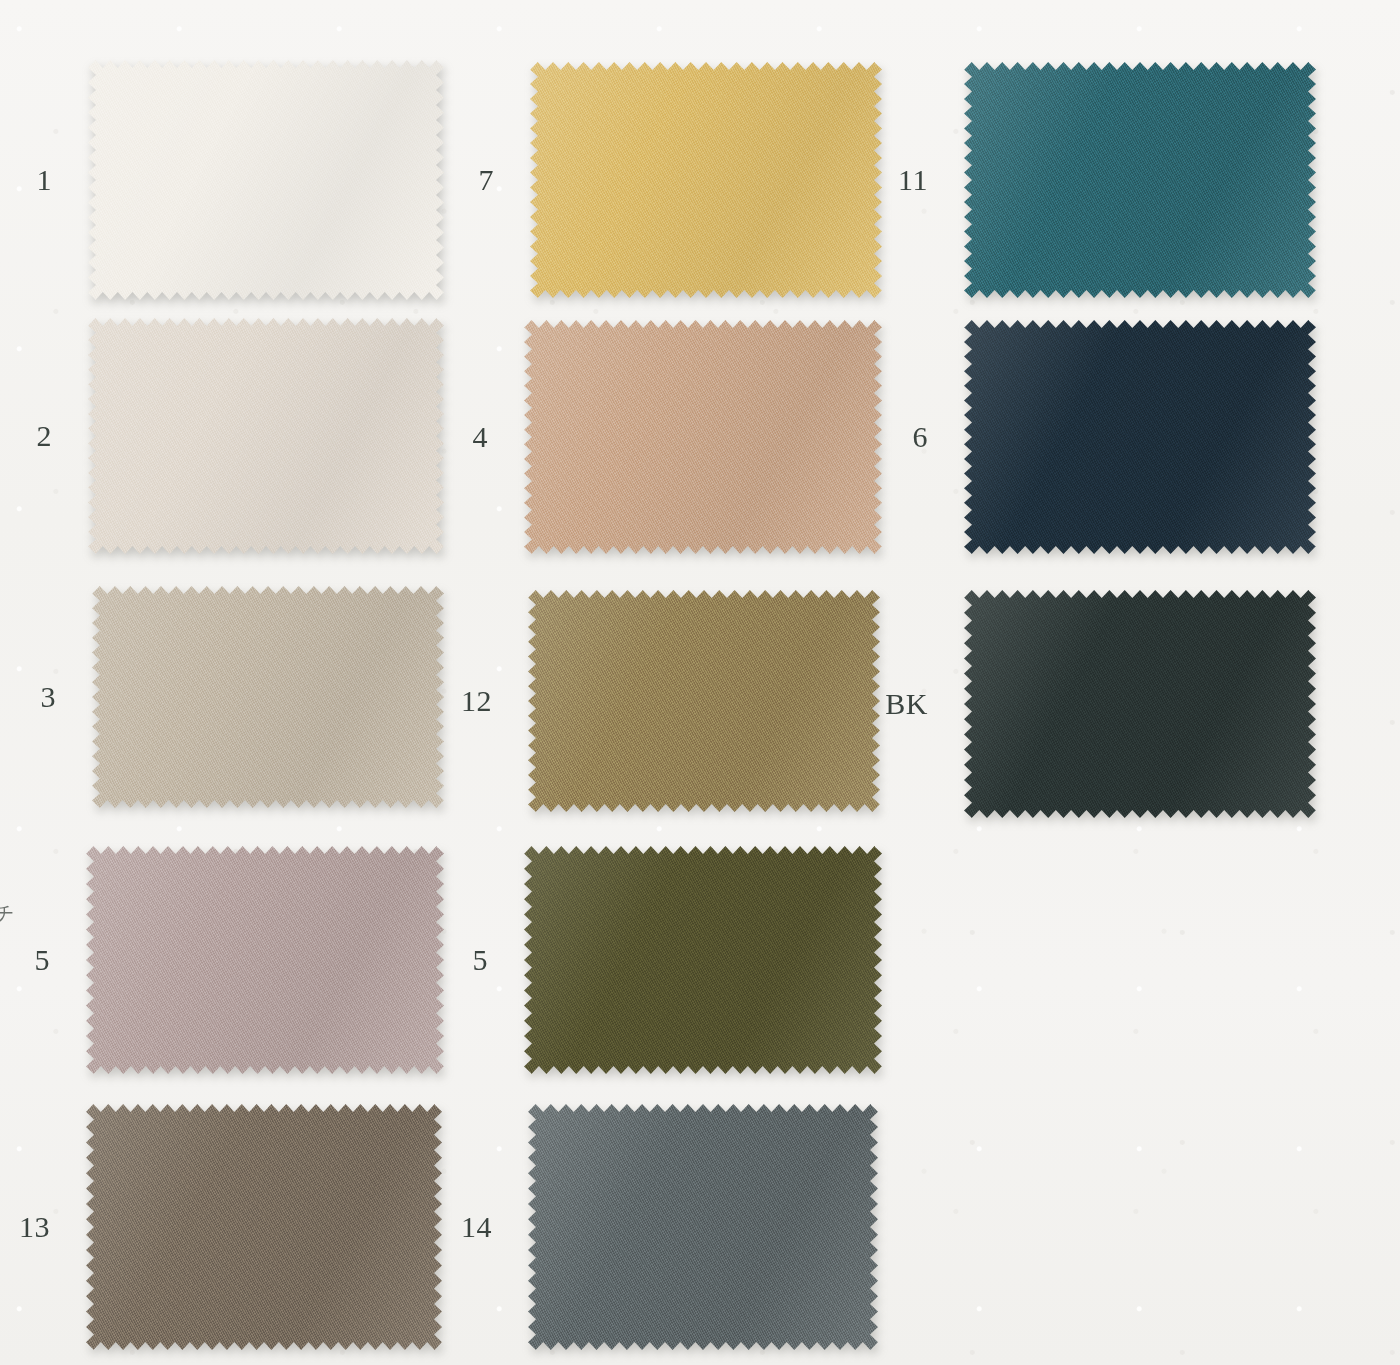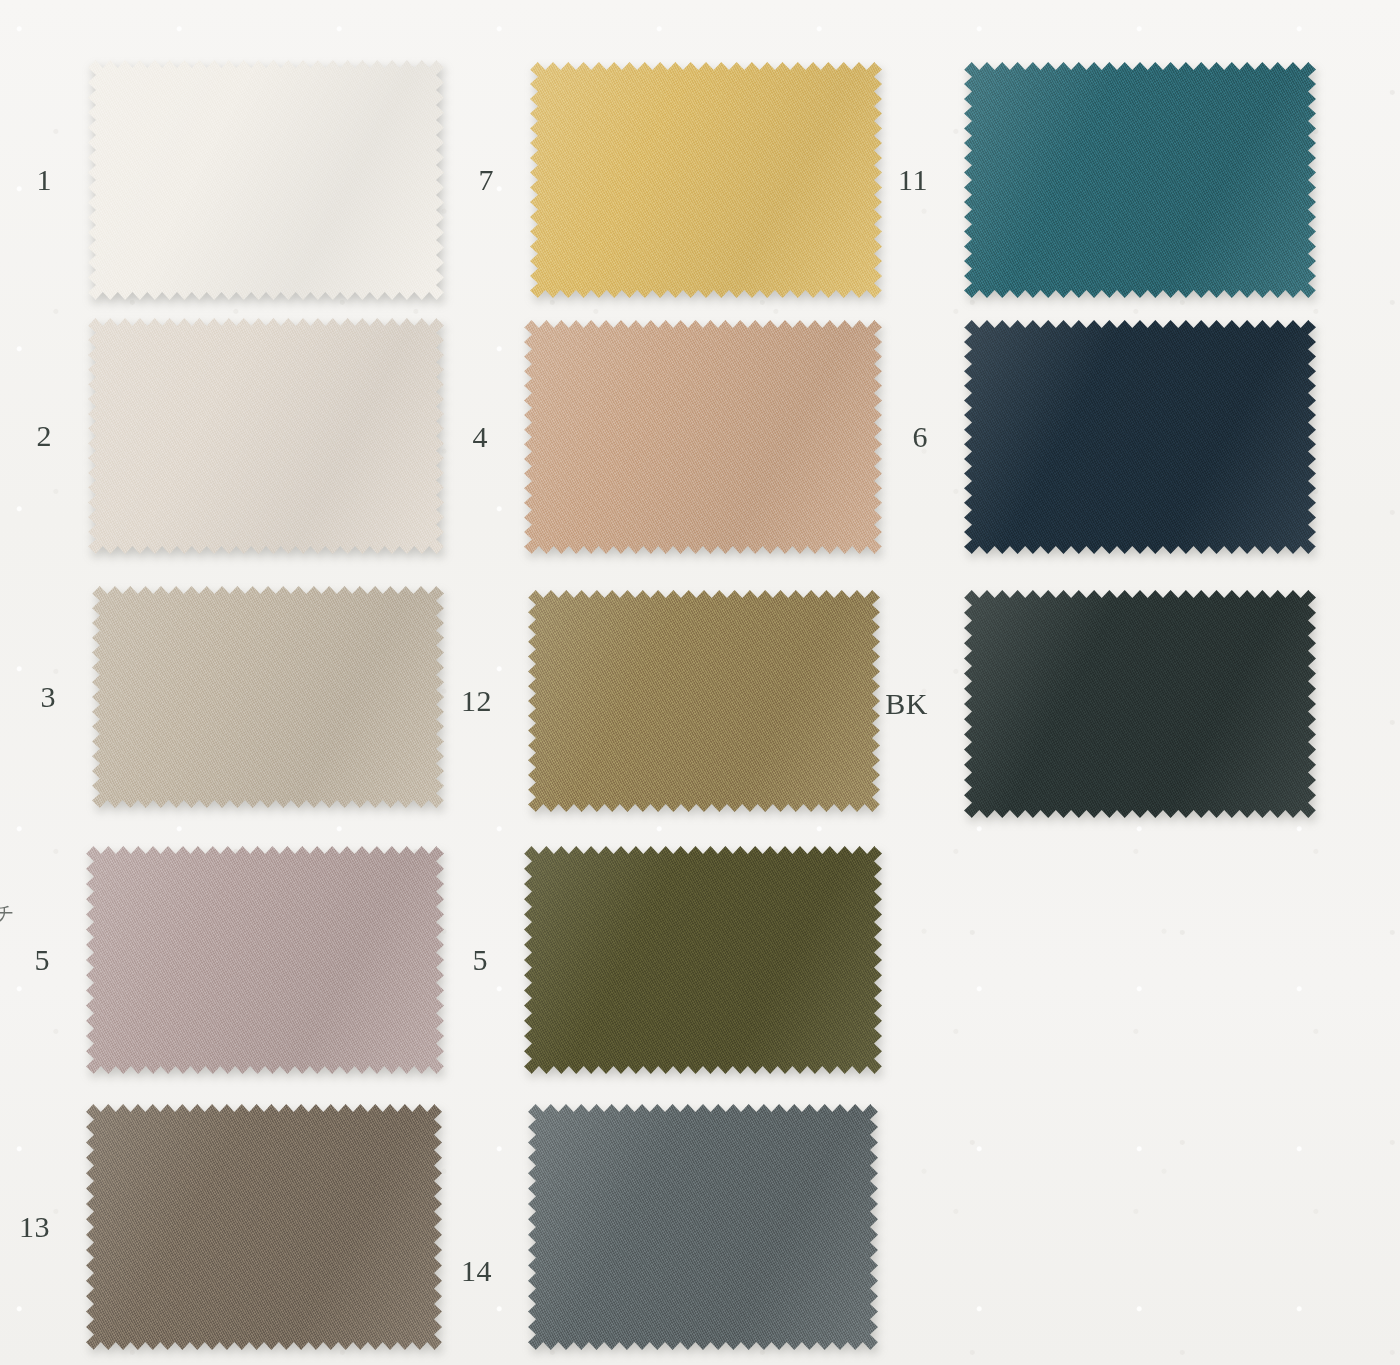--- a/index.html
+++ b/index.html
@@ -163,21 +163,21 @@
       <div class="swatch-cell" style="left: 524px; top: 846px; width: 358px; height: 228px;">
         <div class="swatch-label" style="right: 394px; top: 114px; color: rgb(59, 68, 64);">5</div>
         <div class="swatch" style="width: 358px; height: 228px;">
           <div class="swatch-fabric" style="background: rgb(85, 83, 47); clip-path: polygon(0px 8px, 7.5px 0px, 14.9px 8px, 22.4px 0px, 29.8px 8px, 37.3px 0px, 44.8px 8px, 52.2px 0px, 59.7px 8px, 67.1px 0px, 74.6px 8px, 82px 0px, 89.5px 8px, 97px 0px, 104.4px 8px, 111.9px 0px, 119.3px 8px, 126.8px 0px, 134.3px 8px, 141.7px 0px, 149.2px 8px, 156.6px 0px, 164.1px 8px, 171.5px 0px, 179px 8px, 186.5px 0px, 193.9px 8px, 201.4px 0px, 208.8px 8px, 216.3px 0px, 223.8px 8px, 231.2px 0px, 238.7px 8px, 246.1px 0px, 253.6px 8px, 261px 0px, 268.5px 8px, 276px 0px, 283.4px 8px, 290.9px 0px, 298.3px 8px, 305.8px 0px, 313.3px 8px, 320.7px 0px, 328.2px 8px, 335.6px 0px, 343.1px 8px, 350.5px 0px, 350px 8px, 350px 0px, 358px 7.6px, 350px 15.2px, 358px 22.8px, 350px 30.4px, 358px 38px, 350px 45.6px, 358px 53.2px, 350px 60.8px, 358px 68.4px, 350px 76px, 358px 83.6px, 350px 91.2px, 358px 98.8px, 350px 106.4px, 358px 114px, 350px 121.6px, 358px 129.2px, 350px 136.8px, 358px 144.4px, 350px 152px, 358px 159.6px, 350px 167.2px, 358px 174.8px, 350px 182.4px, 358px 190px, 350px 197.6px, 358px 205.2px, 350px 212.8px, 358px 220.4px, 350px 220px, 358px 220px, 350.5px 228px, 343.1px 220px, 335.6px 228px, 328.2px 220px, 320.7px 228px, 313.3px 220px, 305.8px 228px, 298.3px 220px, 290.9px 228px, 283.4px 220px, 276px 228px, 268.5px 220px, 261px 228px, 253.6px 220px, 246.1px 228px, 238.7px 220px, 231.2px 228px, 223.8px 220px, 216.3px 228px, 208.8px 220px, 201.4px 228px, 193.9px 220px, 186.5px 228px, 179px 220px, 171.5px 228px, 164.1px 220px, 156.6px 228px, 149.2px 220px, 141.7px 228px, 134.3px 220px, 126.8px 228px, 119.3px 220px, 111.9px 228px, 104.4px 220px, 97px 228px, 89.5px 220px, 82px 228px, 74.6px 220px, 67.1px 228px, 59.7px 220px, 52.2px 228px, 44.8px 220px, 37.3px 228px, 29.8px 220px, 22.4px 228px, 14.9px 220px, 7.5px 228px, 8px 220px, 8px 228px, 0px 220.4px, 8px 212.8px, 0px 205.2px, 8px 197.6px, 0px 190px, 8px 182.4px, 0px 174.8px, 8px 167.2px, 0px 159.6px, 8px 152px, 0px 144.4px, 8px 136.8px, 0px 129.2px, 8px 121.6px, 0px 114px, 8px 106.4px, 0px 98.8px, 8px 91.2px, 0px 83.6px, 8px 76px, 0px 68.4px, 8px 60.8px, 0px 53.2px, 8px 45.6px, 0px 38px, 8px 30.4px, 0px 22.8px, 8px 15.2px, 0px 7.6px);">
             <div class="weave"></div>
             <div class="sheen"></div>
           </div>
         </div>
       </div>
       <div class="swatch-cell" style="left: 528px; top: 1104px; width: 350px; height: 246px;">
-        <div class="swatch-label" style="right: 386px; top: 123px; color: rgb(59, 68, 64); margin-top: 44px;">14</div>
+        <div class="swatch-label" style="right: 386px; top: 123px; color: rgb(59, 68, 64);">14</div>
         <div class="swatch" style="width: 350px; height: 246px;">
           <div class="swatch-fabric" style="background: rgb(94, 103, 105); clip-path: polygon(0px 8px, 7.6px 0px, 15.2px 8px, 22.8px 0px, 30.4px 8px, 38px 0px, 45.7px 8px, 53.3px 0px, 60.9px 8px, 68.5px 0px, 76.1px 8px, 83.7px 0px, 91.3px 8px, 98.9px 0px, 106.5px 8px, 114.1px 0px, 121.7px 8px, 129.3px 0px, 137px 8px, 144.6px 0px, 152.2px 8px, 159.8px 0px, 167.4px 8px, 175px 0px, 182.6px 8px, 190.2px 0px, 197.8px 8px, 205.4px 0px, 213px 8px, 220.7px 0px, 228.3px 8px, 235.9px 0px, 243.5px 8px, 251.1px 0px, 258.7px 8px, 266.3px 0px, 273.9px 8px, 281.5px 0px, 289.1px 8px, 296.7px 0px, 304.3px 8px, 312px 0px, 319.6px 8px, 327.2px 0px, 334.8px 8px, 342.4px 0px, 342px 8px, 342px 0px, 350px 7.7px, 342px 15.4px, 350px 23.1px, 342px 30.8px, 350px 38.4px, 342px 46.1px, 350px 53.8px, 342px 61.5px, 350px 69.2px, 342px 76.9px, 350px 84.6px, 342px 92.3px, 350px 99.9px, 342px 107.6px, 350px 115.3px, 342px 123px, 350px 130.7px, 342px 138.4px, 350px 146.1px, 342px 153.8px, 350px 161.4px, 342px 169.1px, 350px 176.8px, 342px 184.5px, 350px 192.2px, 342px 199.9px, 350px 207.6px, 342px 215.3px, 350px 222.9px, 342px 230.6px, 350px 238.3px, 342px 238px, 350px 238px, 342.4px 246px, 334.8px 238px, 327.2px 246px, 319.6px 238px, 312px 246px, 304.3px 238px, 296.7px 246px, 289.1px 238px, 281.5px 246px, 273.9px 238px, 266.3px 246px, 258.7px 238px, 251.1px 246px, 243.5px 238px, 235.9px 246px, 228.3px 238px, 220.7px 246px, 213px 238px, 205.4px 246px, 197.8px 238px, 190.2px 246px, 182.6px 238px, 175px 246px, 167.4px 238px, 159.8px 246px, 152.2px 238px, 144.6px 246px, 137px 238px, 129.3px 246px, 121.7px 238px, 114.1px 246px, 106.5px 238px, 98.9px 246px, 91.3px 238px, 83.7px 246px, 76.1px 238px, 68.5px 246px, 60.9px 238px, 53.3px 246px, 45.7px 238px, 38px 246px, 30.4px 238px, 22.8px 246px, 15.2px 238px, 7.6px 246px, 8px 238px, 8px 246px, 0px 238.3px, 8px 230.6px, 0px 222.9px, 8px 215.3px, 0px 207.6px, 8px 199.9px, 0px 192.2px, 8px 184.5px, 0px 176.8px, 8px 169.1px, 0px 161.4px, 8px 153.8px, 0px 146.1px, 8px 138.4px, 0px 130.7px, 8px 123px, 0px 115.3px, 8px 107.6px, 0px 99.9px, 8px 92.3px, 0px 84.6px, 8px 76.9px, 0px 69.2px, 8px 61.5px, 0px 53.8px, 8px 46.1px, 0px 38.4px, 8px 30.8px, 0px 23.1px, 8px 15.4px, 0px 7.7px);">
             <div class="weave"></div>
             <div class="sheen"></div>
           </div>
         </div>
       </div>
     </div>
     <div class="swatch-column">
       <div class="swatch-cell" style="left: 964px; top: 62px; width: 352px; height: 236px;">

